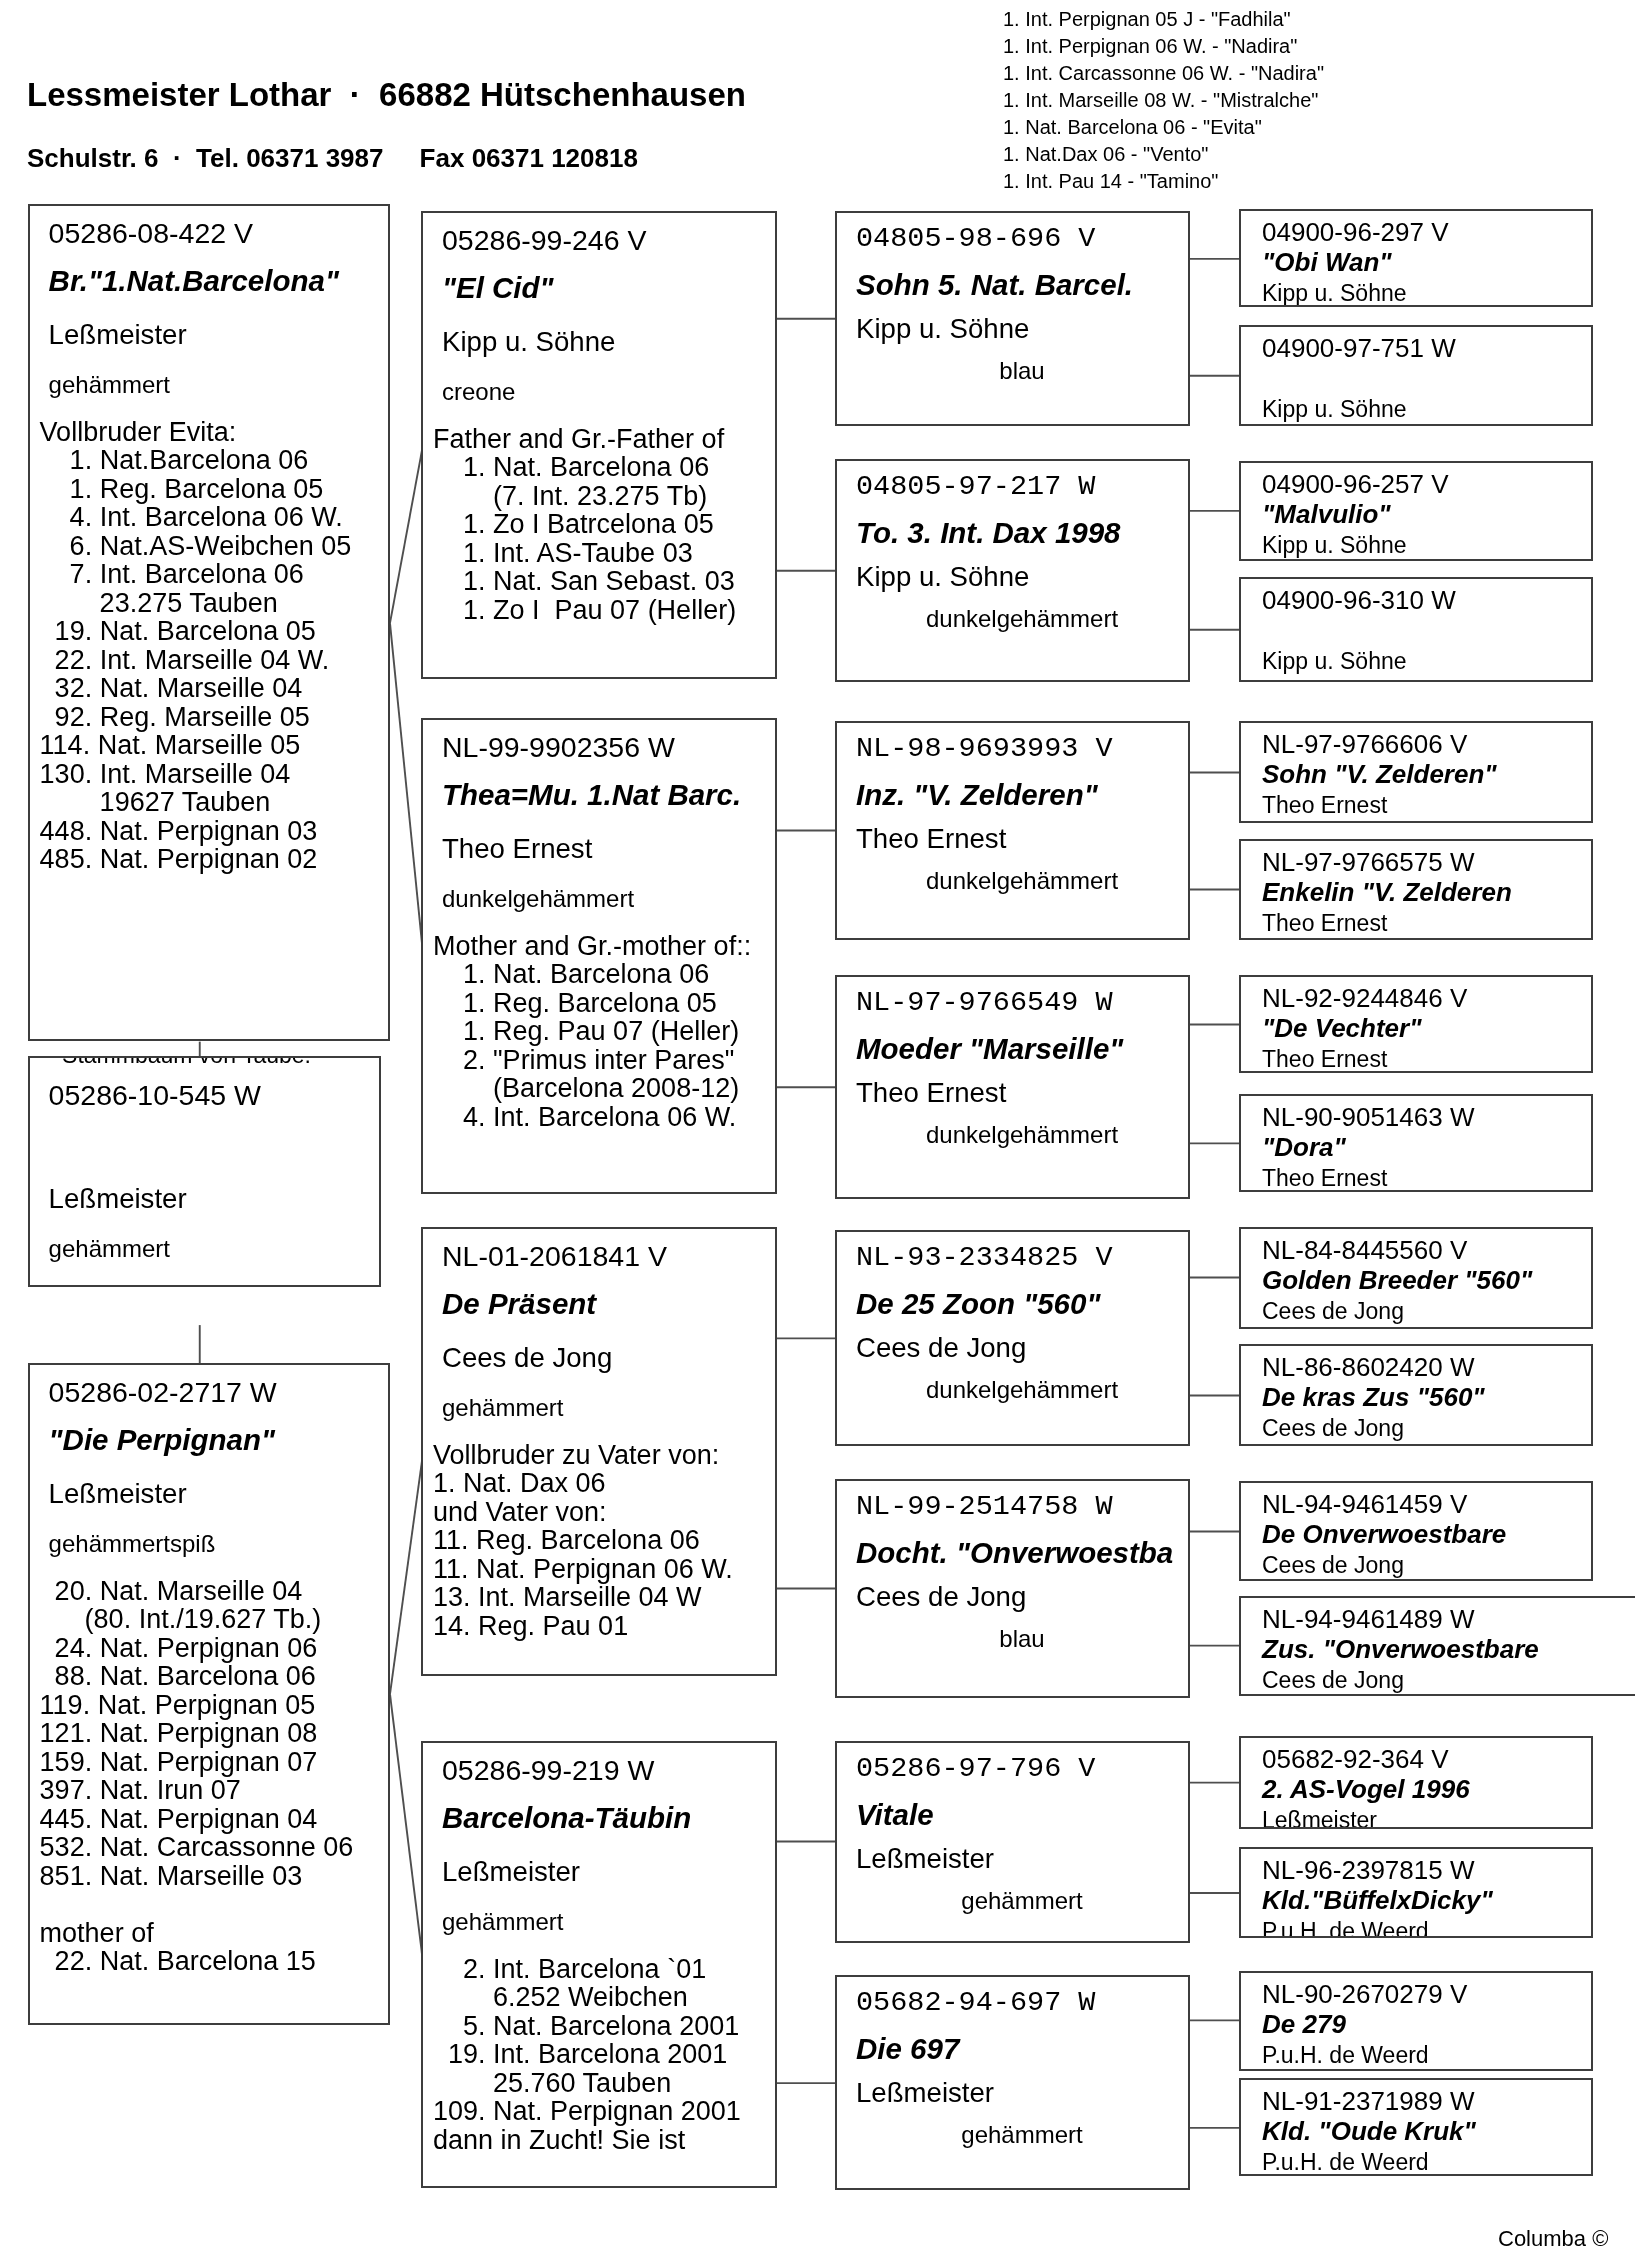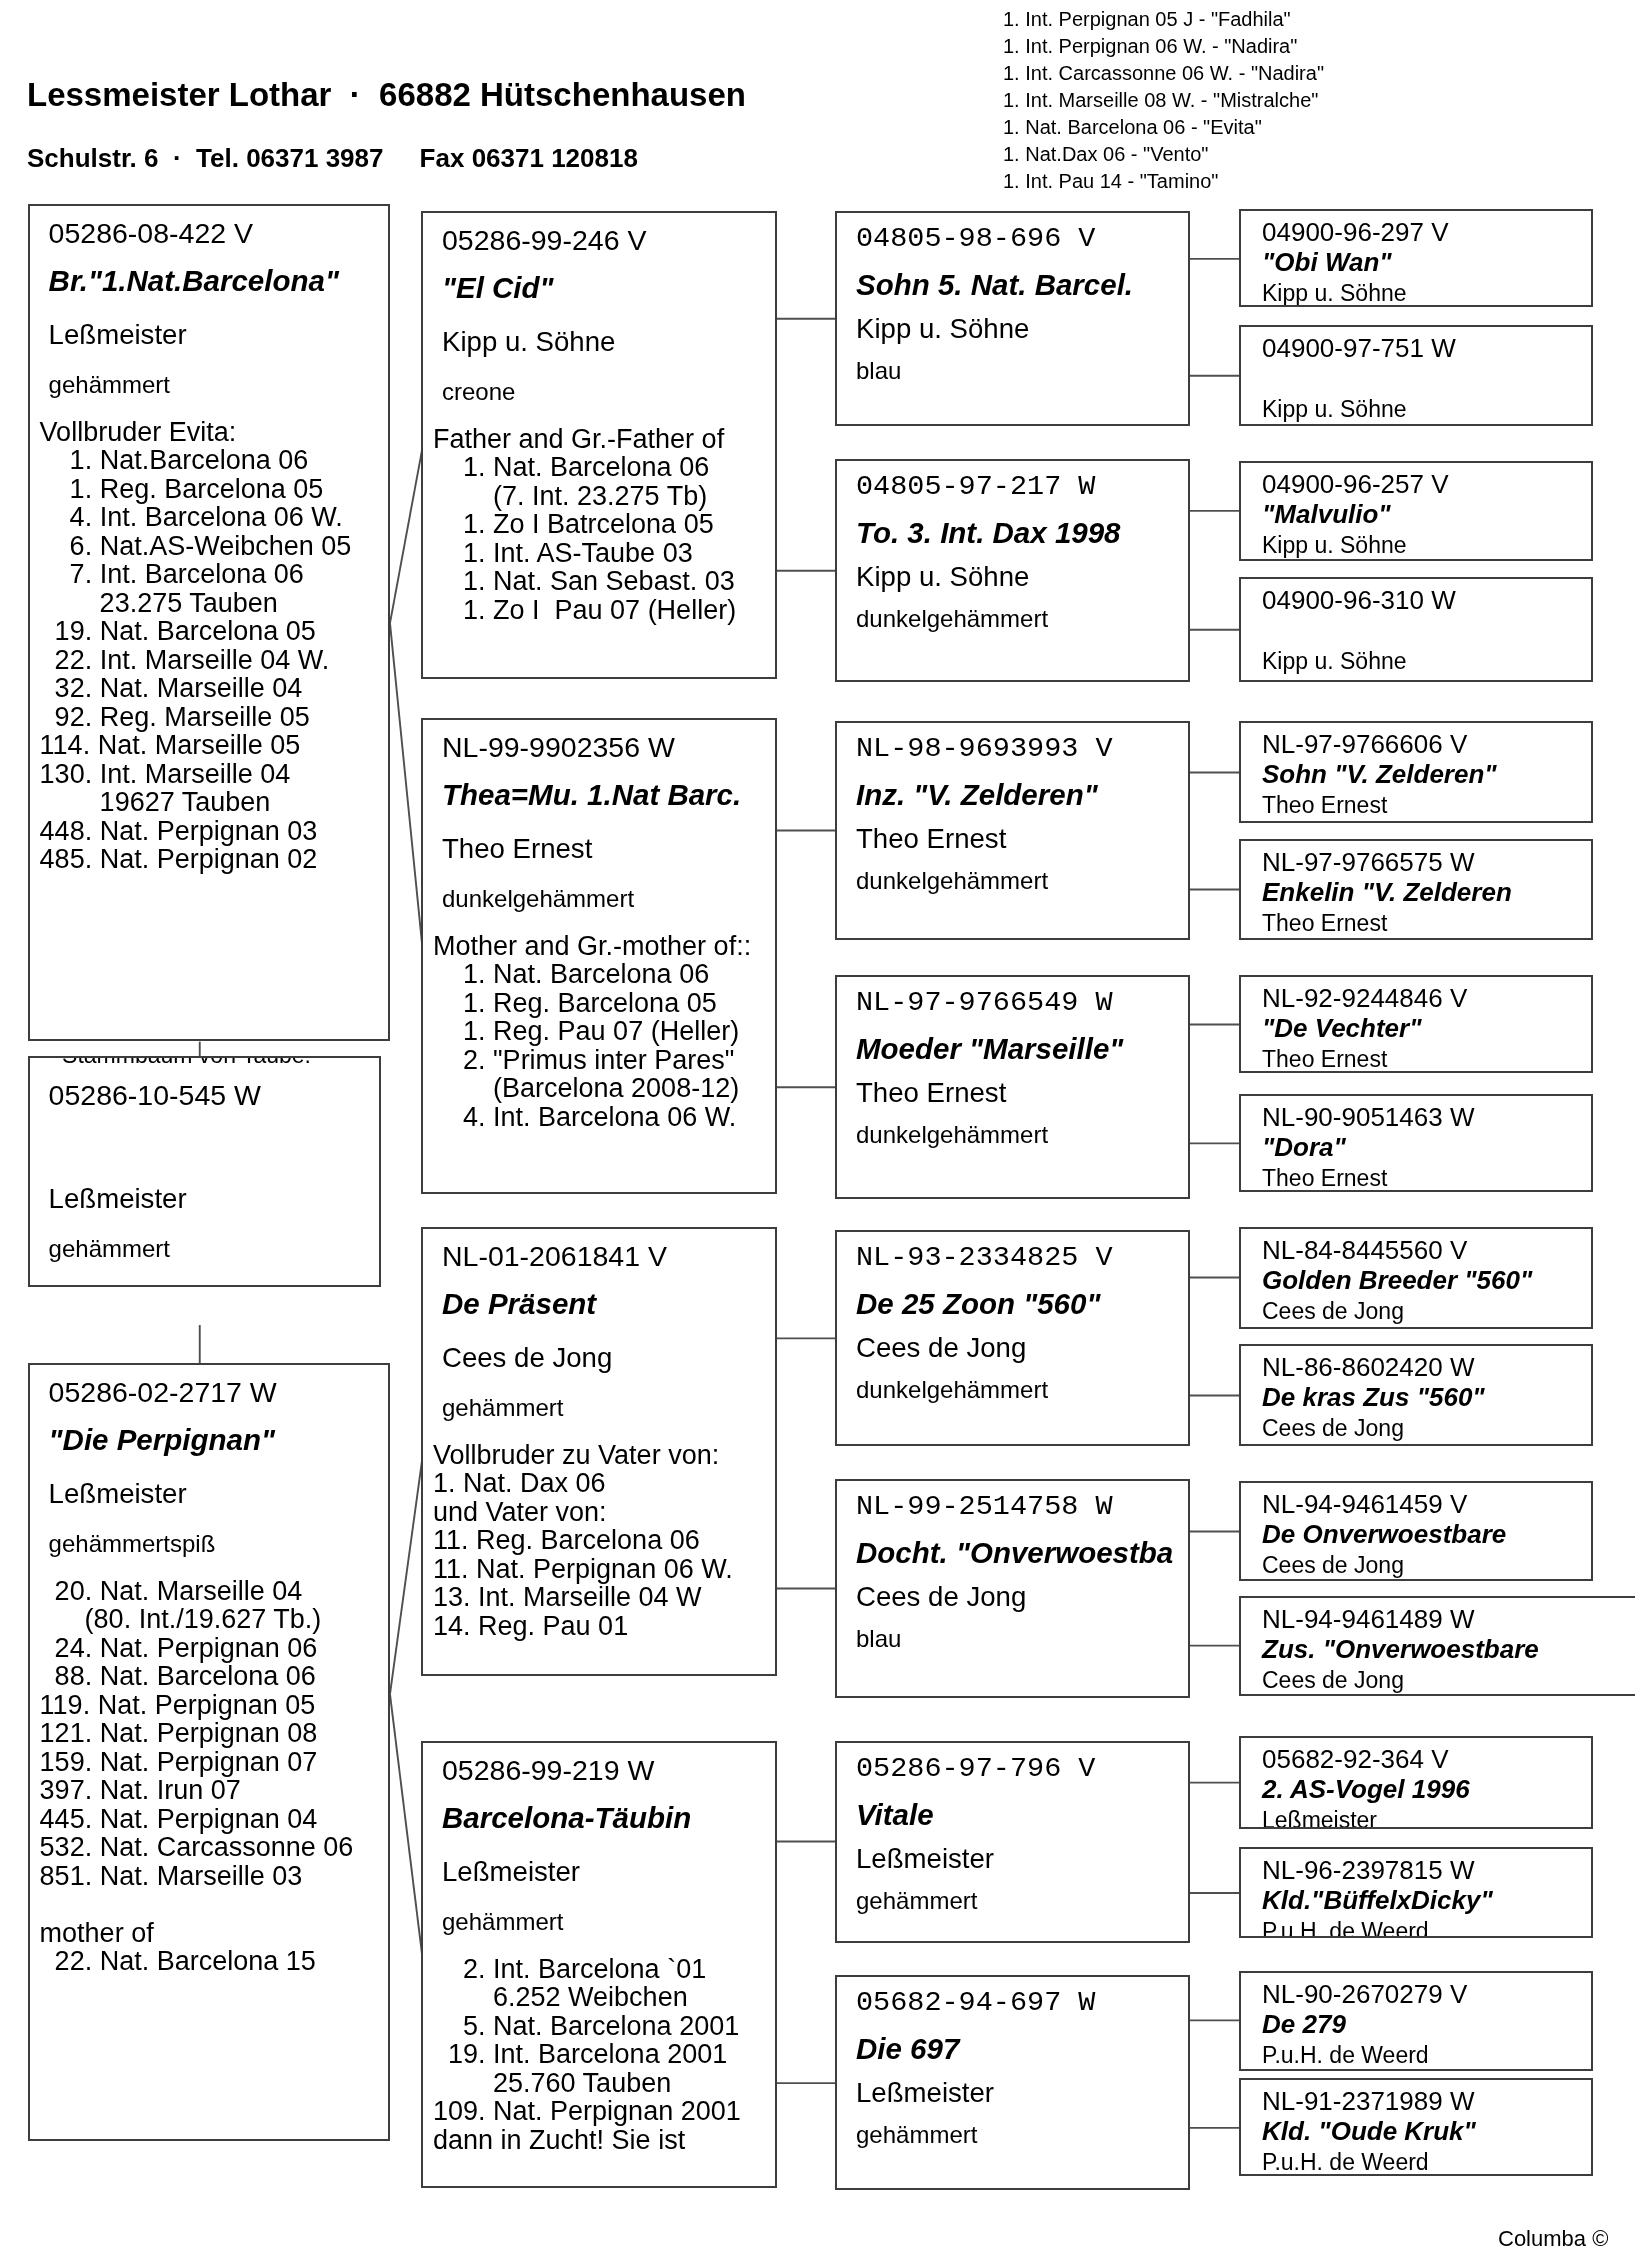--- a/index.html
+++ b/index.html
@@ -34,21 +34,21 @@
   }
   .ring{font-size:28.5px;line-height:32px;margin:11.4px 0 0 19px;white-space:pre;}
   .bname{font-size:29.5px;line-height:34px;font-weight:bold;font-style:italic;margin:15px 0 0 19px;white-space:pre;}
   .breeder{font-size:27.6px;line-height:31px;margin:21px 0 0 19px;white-space:pre;}
   .bcolor{font-size:24px;line-height:27.6px;margin:21px 0 0 19px;white-space:pre;}
   .notes{font-size:27px;line-height:28.5px;margin:19px 0 0 10px;white-space:pre-wrap;}
   
   .g3 .ring{margin-top:9.5px;font-family:Liberation Mono, monospace;}
   .g3 .bname{margin-top:13.3px;}
   .g3 .breeder{margin-top:11.4px;}
-  .g3 .bcolor{margin-top:13.3px;}
+  .g3 .bcolor{margin-top:13.3px;text-align:center;}
   
   .g4 .ring{font-size:26px;line-height:30px;margin:5.7px 0 0 21px;}
   .g4 .bname{font-size:26px;line-height:31px;min-height:31px;margin:0 0 0 21px;}
   .g4 .breeder{font-size:23px;line-height:27px;margin:1.9px 0 0 21px;}
   
   .subject .ring{margin-top:21px;}
   .subject .breeder{margin-top:72px;}
   .subject .bcolor{margin-top:21px;}
   .subject-legend{
     position:absolute;top:-16px;left:23px;
@@ -130,21 +130,21 @@
 485. Nat. Perpignan 02</div>
 </div>
 
 <div class="box subject" style="left:27.6px;top:1056px;width:353px;height:231px">
   <div class="subject-legend">Stammbaum von Taube:</div>
   <div class="ring">05286-10-545 W</div>
   <div class="breeder">Leßmeister</div>
   <div class="bcolor">gehämmert</div>
 </div>
 
-<div class="box" style="left:27.6px;top:1363px;width:362px;height:778px">
+<div class="box" style="left:27.6px;top:1363px;width:362px;height:662px">
   <div class="ring">05286-02-2717 W</div>
   <div class="bname">"Die Perpignan"</div>
   <div class="breeder">Leßmeister</div>
   <div class="bcolor">gehämmertspiß</div>
   <div class="notes">  20. Nat. Marseille 04
       (80. Int./19.627 Tb.)
   24. Nat. Perpignan 06
   88. Nat. Barcelona 06
 119. Nat. Perpignan 05
 121. Nat. Perpignan 08

